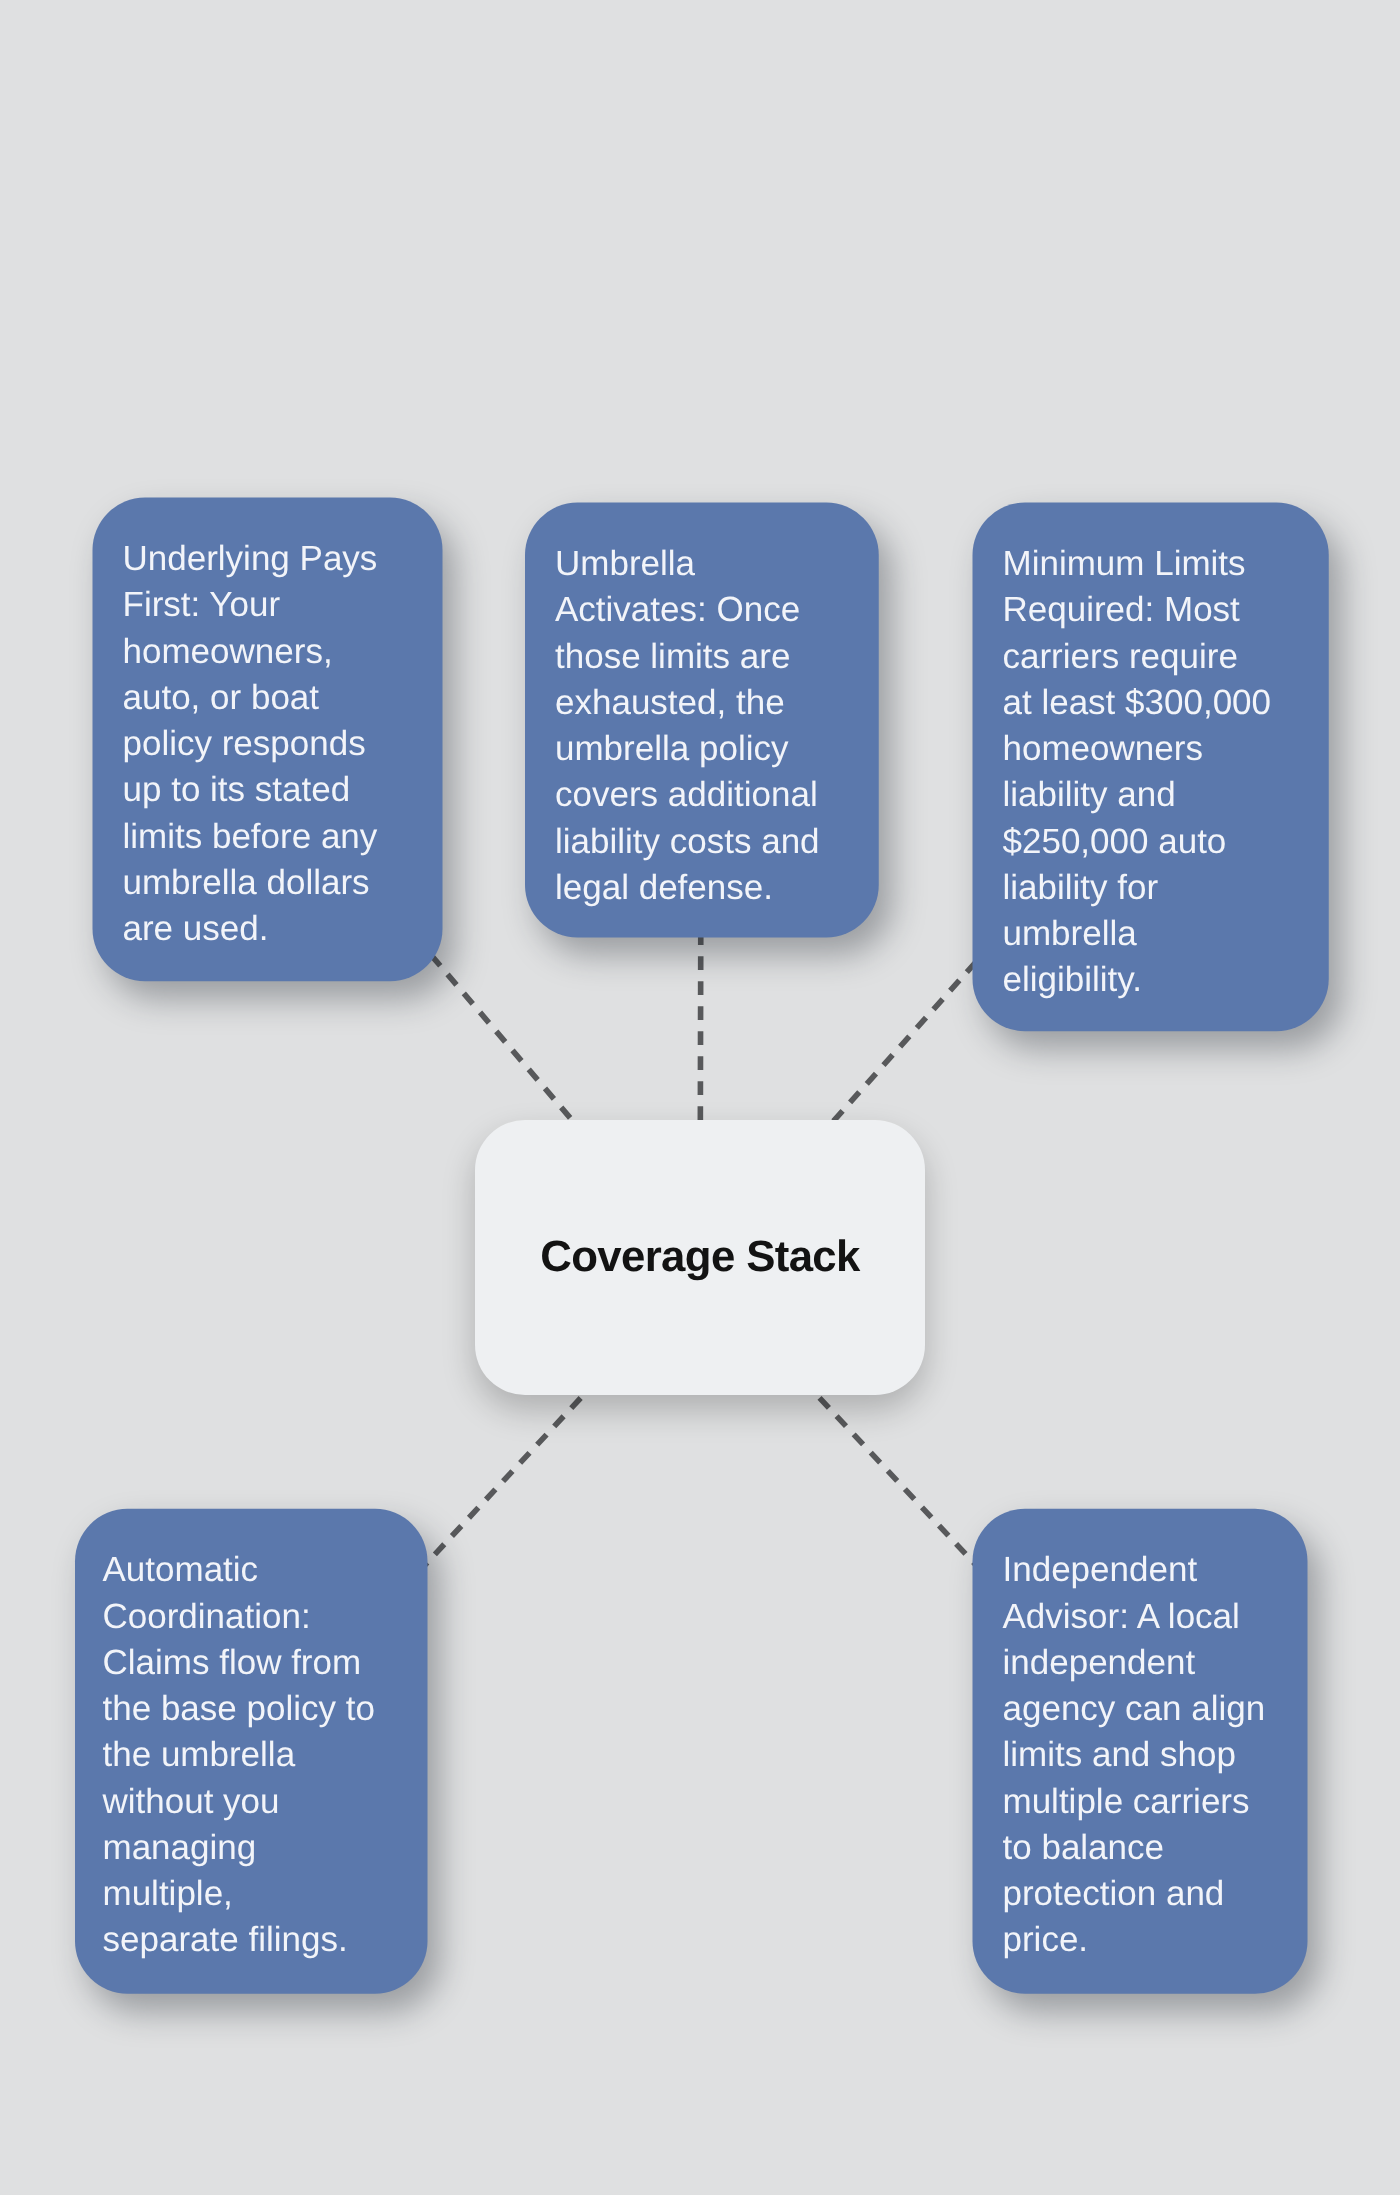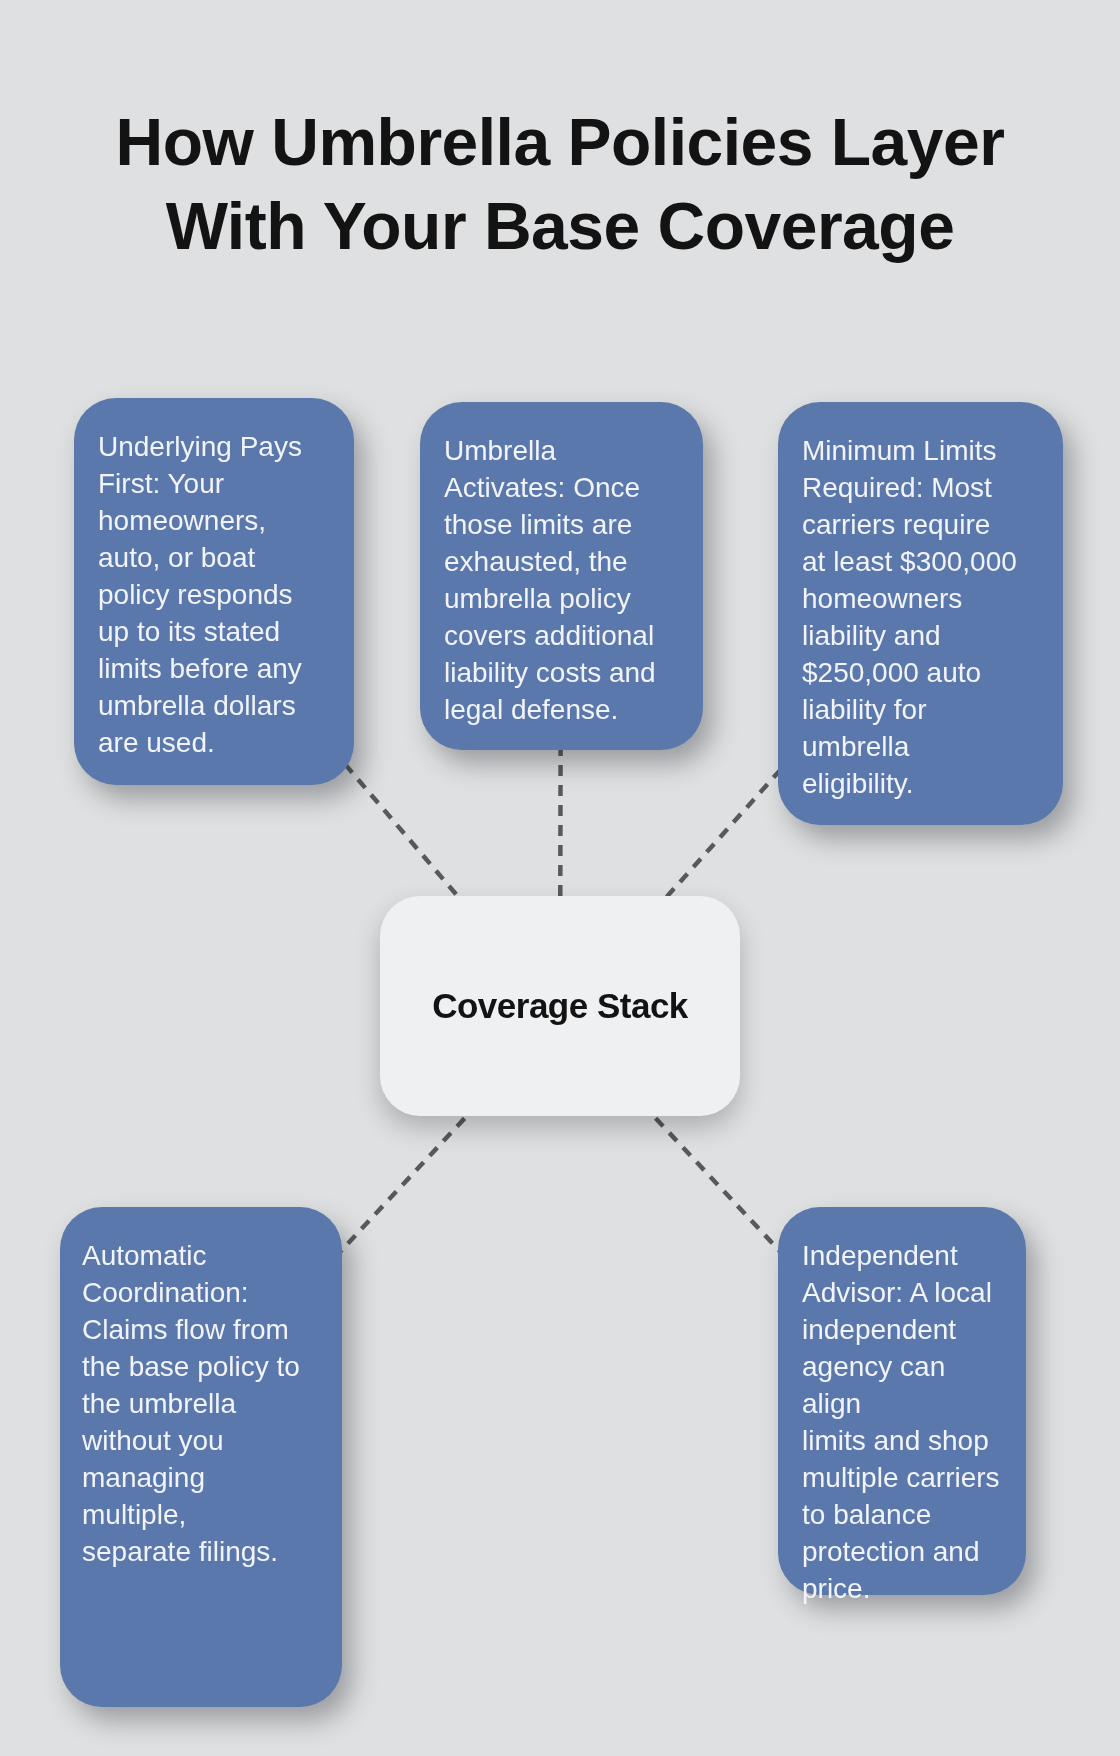--- a/index.html
+++ b/index.html
@@ -51,22 +51,22 @@
   }
   .card-text{
     color:var(--card_text);
     font-size:28px;
     line-height:37px;
     white-space:pre-line;
   }
   .card-a{left:62px;top:398px;width:280px;height:387px;margin-left:12px;}
   .card-b{left:420px;top:402px;width:283px;height:348px;}
   .card-c{left:778px;top:402px;width:285px;height:423px;}
-  .card-d{left:60px;top:1207px;width:282px;height:500px;padding-left:22px;}
-  .card-e{left:778px;top:1207px;width:248px;height:388px;}
+  .card-d{left:60px;top:1207px;width:282px;height:388px;padding-left:22px;}
+  .card-e{left:778px;top:1207px;width:268px;height:388px;}
   .center-node{
     position:absolute;
     z-index:1;
     left:380px;top:896px;width:360px;height:220px;
     background:var(--center_fill);
     border-radius:40px;
     box-shadow:0 12px 26px rgba(0,0,0,0.22);
     display:flex;align-items:center;justify-content:center;
   }
   .center-label{
@@ -74,24 +74,20 @@
     font-size:35px;
     font-weight:bold;
     letter-spacing:-0.5px;
   }
 </style>
 </head>
 <body>
 
 <div class="stage">
 
-  <div class="title">
-    <div>How Umbrella Policies Layer</div>
-    <div>With Your Base Coverage</div>
-  </div>
 
   <svg class="connectors" viewBox="0 0 1120 1756" xmlns="http://www.w3.org/2000/svg">
     <line class="connector" x1="560" y1="1016" x2="198" y2="592"></line>
     <line class="connector" x1="560" y1="1016" x2="561" y2="576"></line>
     <line class="connector" x1="560" y1="1016" x2="920" y2="614"></line>
     <line class="connector" x1="560" y1="1016" x2="201" y2="1401"></line>
     <line class="connector" x1="560" y1="1016" x2="920" y2="1401"></line>
   </svg>
 
   <div class="card card-a">

